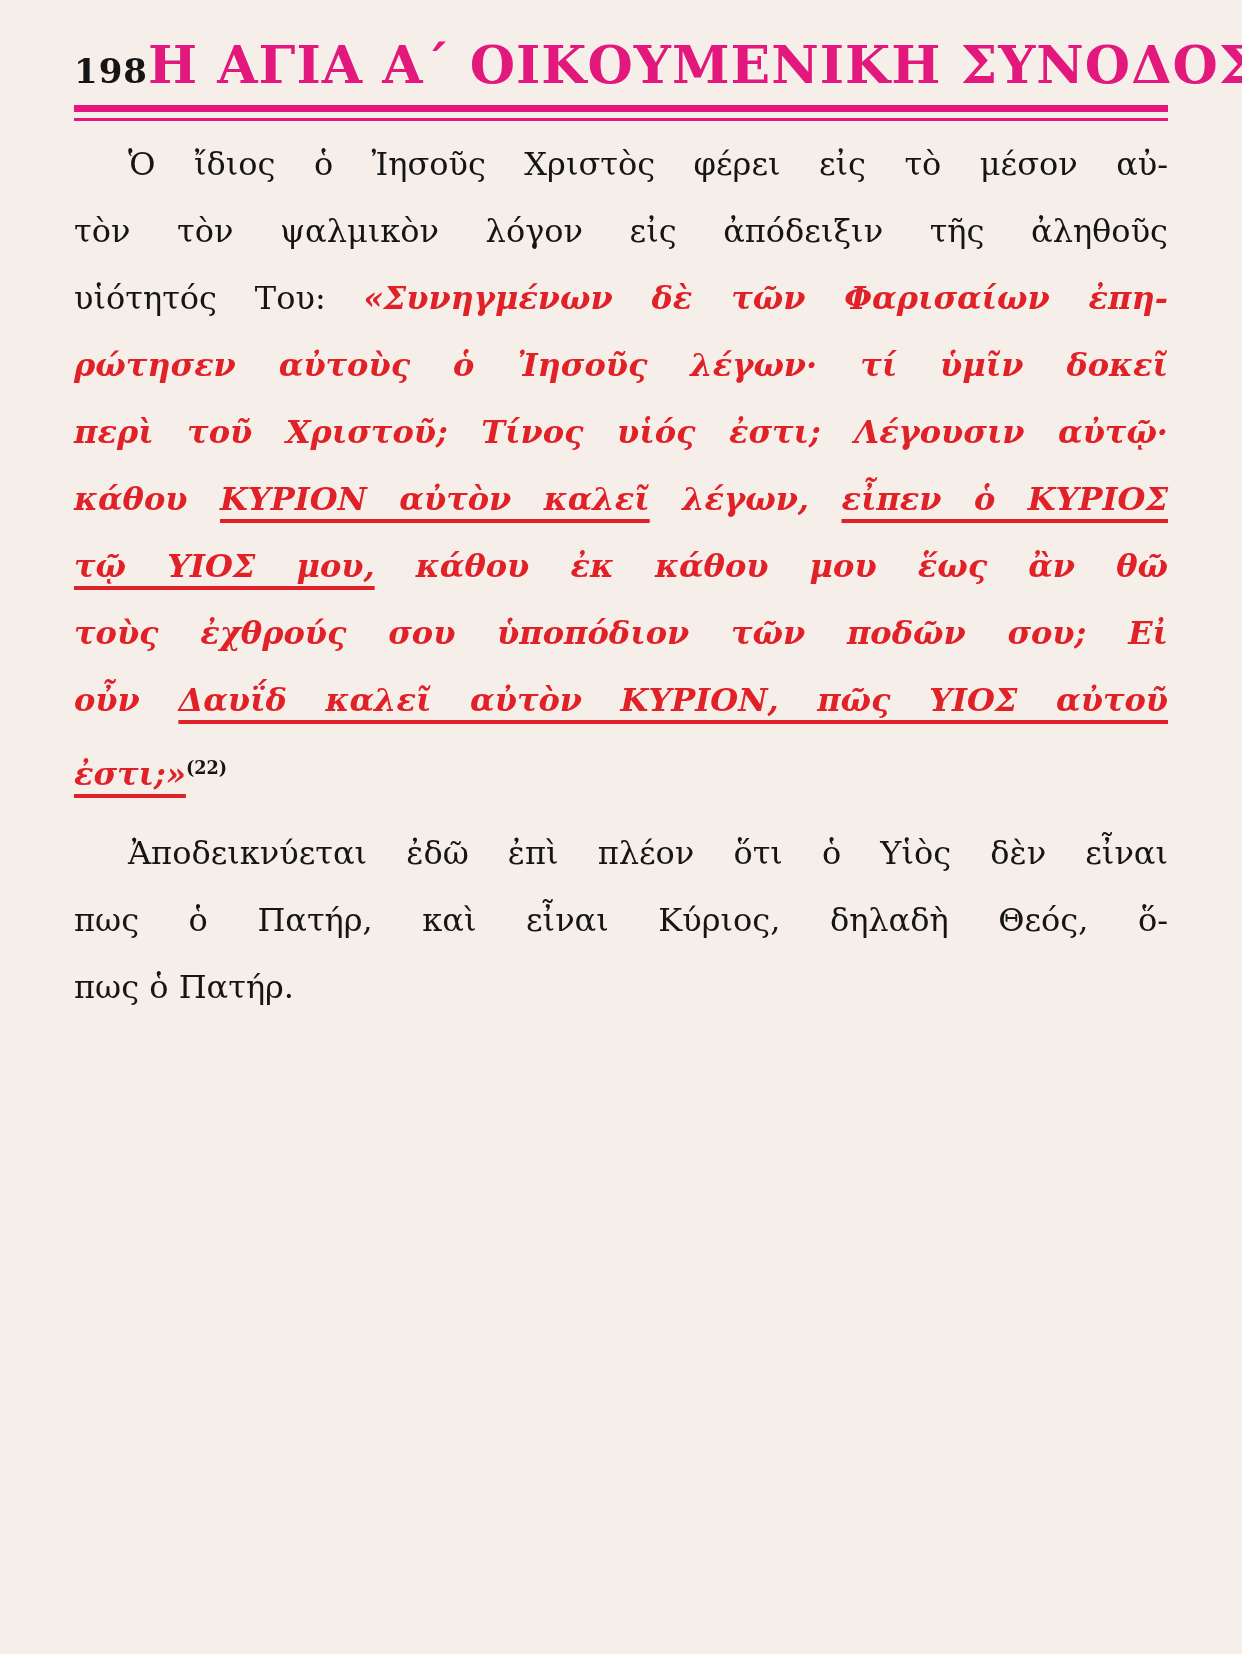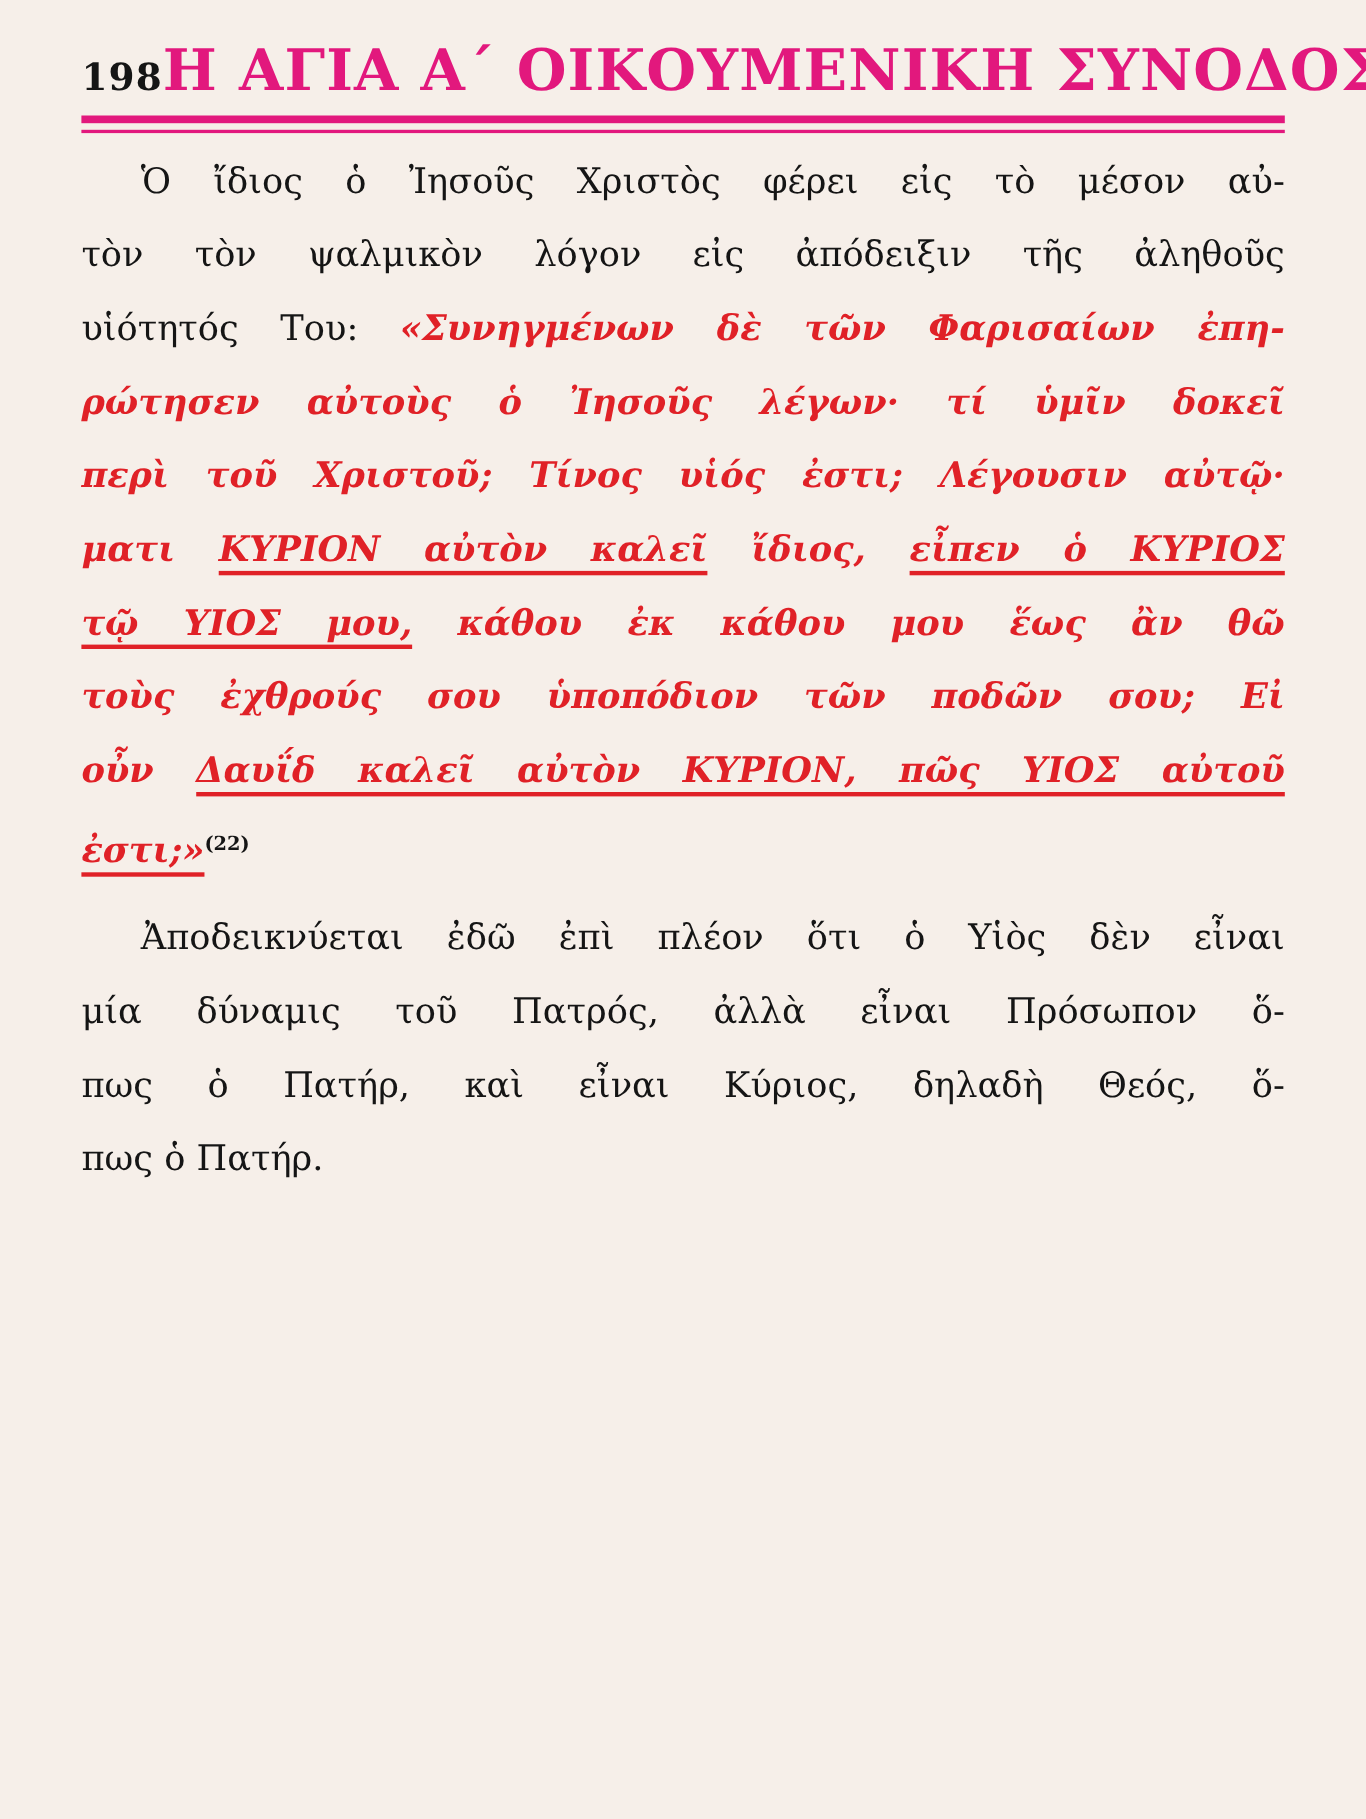--- a/index.html
+++ b/index.html
@@ -90,30 +90,29 @@
   </div>
 
   <div class="header-rule"></div>
 
   <div class="para para-1">
       <div class="line indent"><span class="seg-bk">Ὁ ἴδιος ὁ Ἰησοῦς Χριστὸς φέρει εἰς τὸ μέσον αὐ-</span></div>
       <div class="line"><span class="seg-bk">τὸν τὸν ψαλμικὸν λόγον εἰς ἀπόδειξιν τῆς ἀληθοῦς</span></div>
       <div class="line"><span class="seg-bk">υἱότητός Του: </span><span class="seg-rd seg-i">«Συνηγμένων δὲ τῶν Φαρισαίων ἐπη-</span></div>
       <div class="line"><span class="seg-rd seg-i">ρώτησεν αὐτοὺς ὁ Ἰησοῦς λέγων· τί ὑμῖν δοκεῖ</span></div>
       <div class="line"><span class="seg-rd seg-i">περὶ τοῦ Χριστοῦ; Τίνος υἱός ἐστι; Λέγουσιν αὐτῷ·</span></div>
-      <div class="line"><span class="seg-rd seg-i">ματι </span><span class="seg-rd seg-i seg-u">ΚΥΡΙΟΝ αὐτὸν καλεῖ</span><span class="seg-rd seg-i"> ἴδιος, </span><span class="seg-rd seg-i seg-u">εἶπεν ὁ ΚΥΡΙΟΣ</span></div>
+      <div class="line"><span class="seg-rd seg-i">κάθου </span><span class="seg-rd seg-i seg-u">ΚΥΡΙΟΝ αὐτὸν καλεῖ</span><span class="seg-rd seg-i"> λέγων, </span><span class="seg-rd seg-i seg-u">εἶπεν ὁ ΚΥΡΙΟΣ</span></div>
       <div class="line"><span class="seg-rd seg-i seg-u">τῷ ΥΙΟΣ μου,</span><span class="seg-rd seg-i"> κάθου ἐκ κάθου μου ἕως ἂν θῶ</span></div>
       <div class="line"><span class="seg-rd seg-i">τοὺς ἐχθρούς σου ὑποπόδιον τῶν ποδῶν σου; Εἰ</span></div>
       <div class="line"><span class="seg-rd seg-i">οὖν </span><span class="seg-rd seg-i seg-u">Δαυΐδ καλεῖ αὐτὸν ΚΥΡΙΟΝ, πῶς ΥΙΟΣ αὐτοῦ</span></div>
       <div class="line no-j"><span class="seg-rd seg-i seg-u">ἐστι;»</span><span class="seg-sup">(22)</span></div>
     </div>
 
   <div class="para para-2">
       <div class="line indent"><span class="seg-bk">Ἀποδεικνύεται ἐδῶ ἐπὶ πλέον ὅτι ὁ Υἱὸς δὲν εἶναι</span></div>
-      <div class="line"><span class="seg-bk">μία δύναμις τοῦ Πατρός, ἀλλὰ εἶναι Πρόσωπον ὅ-</span></div>
       <div class="line"><span class="seg-bk">πως ὁ Πατήρ, καὶ εἶναι Κύριος, δηλαδὴ Θεός, ὅ-</span></div>
       <div class="line no-j"><span class="seg-bk">πως ὁ Πατήρ.</span></div>
     </div>
 
   <div class="para para-3">
       <div class="line indent"></div>
     </div>
 
 </div>
 

